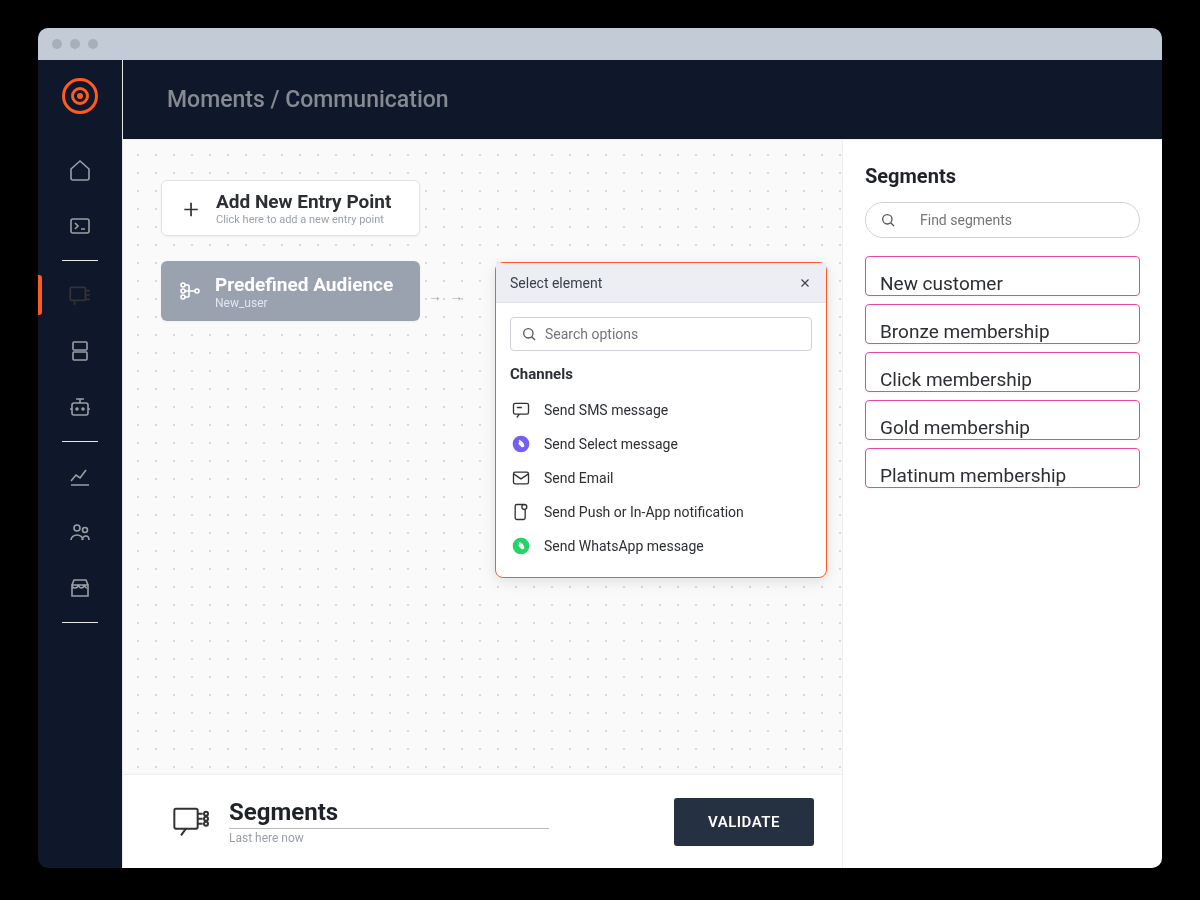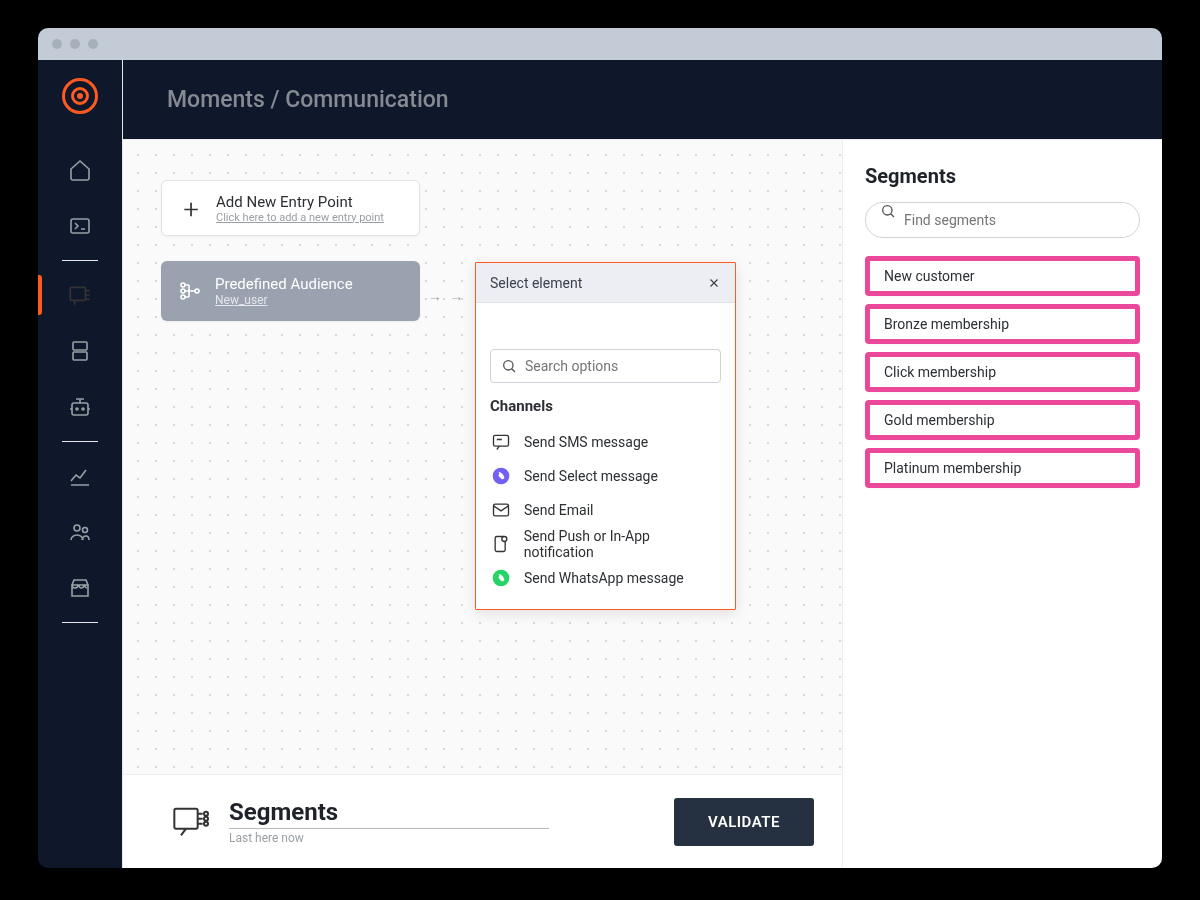--- a/index.html
+++ b/index.html
@@ -18,41 +18,41 @@
   .nav-sep { width: 36px; height:1px; background:#e8e8e8; margin: 6px 0;}
   .main { flex:1; display:flex; flex-direction:column; position:relative; }
   .header { height: 80px; display:flex; align-items:center; padding-left: 44px; border-bottom:1px solid #eee; }
   .breadcrumb { font-size: 23px; font-weight:500; color:#868b93; }
   .workspace { flex:1; display:flex; }
   .canvas { flex:1; position:relative; background:#fafafb; background-image: radial-gradient(#d5d7db 1px, transparent 1px); background-size: 18px 18px; background-position: 6px 6px; }
   .card { position:absolute; background:#fff; border:1px solid #e1e3e6; border-radius:6px; box-shadow:0 1px 3px rgba(0,0,0,0.05); display:flex; align-items:center; padding:12px 16px; gap:14px; }
   .card.entry { left:38px; top:40px; width:259px; height:56px; cursor:pointer;}
   .card .plus { font-size:26px; color:#333; font-weight:300; width:24px; text-align:center;}
   .card .ct { display:flex; flex-direction:column; }
-  .card .ct .t  { font-size:15px; font-weight:400; color:#2c2f33; }
-  .card .ct .s  { font-size:11px; color:#9aa0a6;text-decoration:underline; }
+  .card .ct .t  { font-size:19px; font-weight:700; color:#2c2f33; }
+  .card .ct .s  { font-size:11px; color:#9aa0a6; }
   .card.audience { left:38px; top:121px; width:259px; height:60px; background:#9ba2af; border:none; color:#fff; cursor:pointer;}
   .card.audience .ct .t { color:#fff; }
   .card.audience .ct .s { color:#e3e6eb; font-size:12px;}
   .flow-icon { color:#fff; }
   .arrow { position:absolute; left:305px; top:148px; color:#9aa0a6; font-size:14px; letter-spacing:2px; }
-  .popup { position:absolute; left:352px; top:122px; width:261px; background:#fff; border:1px solid #ff5a1f; border-radius:1px; box-shadow:0 4px 14px rgba(0,0,0,0.1); }
+  .popup { position:absolute; left:372px; top:122px; width:332px; background:#fff; border:1px solid #ff5a1f; border-radius:8px; box-shadow:0 4px 14px rgba(0,0,0,0.1); }
   .popup-hd { height:40px; background:#eceef4; display:flex; align-items:center; justify-content:space-between; padding:0 14px; font-size:14px; color:#3c404a; border-bottom:1px solid #e0e2e8;}
   .popup-hd .x { cursor:pointer; color:#3c404a; }
-  .popup-body { padding:14px;margin-top:32px; }
+  .popup-body { padding:14px; }
   .popup-search { height:34px; border:1px solid #cfd2d8; border-radius:4px; display:flex; align-items:center; padding:0 10px; gap:8px; color:#555; margin-bottom:14px;}
   .popup-search input { border:none; outline:none; flex:1; font-size:14px; }
   .sect-title { font-size:15px; font-weight:700; color:#2c2f33; margin-bottom:10px;}
   .ch { display:flex; align-items:center; gap:12px; height:34px; font-size:14px; color:#2c2f33; cursor:pointer; }
   .ch .ic { width:22px; height:22px; display:flex; align-items:center; justify-content:center; }
   .right { width:320px; border-left:1px solid #eee; padding:24px 22px 0 22px; background:#fff;}
   .right h2 { font-size:20px; font-weight:700; color:#1f2329; margin-bottom:14px;}
-  .seg-search { height:36px; border:1px solid #cfd2d8; border-radius:18px; display:flex; padding:0 14px; gap:8px; margin-bottom:18px;}
+  .seg-search { height:36px; border:1px solid #cfd2d8; border-radius:18px; display:flex; align-items:center; padding:0 14px; gap:24px; margin-bottom:18px;}
   .seg-search input { border:none; outline:none; flex:1; font-size:14px; }
-  .seg-item { height:40px; border:5px solid #ec4899; border-radius:4px; display:flex; align-items:center; padding:0 14px; font-size:14px; color:#2c2f33; margin-bottom:8px; cursor:pointer; box-shadow:0 1px 2px rgba(0,0,0,0.03);}
+  .seg-item { height:40px; border:1px solid #ec4899; border-radius:4px; display:flex; align-items:flex-end; padding:0 14px; font-size:19px; color:#2c2f33; margin-bottom:8px; cursor:pointer; box-shadow:0 1px 2px rgba(0,0,0,0.03);}
   .footer { position:absolute; left:0; right:0; bottom:0; height:94px; background:#fff; border-top:1px solid #eee; display:flex; align-items:center; padding:0 28px 0 48px;}
   .footer-left { display:flex; align-items:center; gap:18px; flex:1;}
   .footer-title-wrap { border-bottom:1px solid #bbb; padding-bottom:2px; min-width:320px;}
   .footer-title { font-size:24px; font-weight:700; color:#1f2329; }
   .footer-sub { font-size:12px; color:#9aa0a6; margin-top:2px;}
   .validate { background:#253041; color:#fff; height:48px; padding:0 34px; border:none; border-radius:3px; font-size:15px; font-weight:600; letter-spacing:0.5px; cursor:pointer;}
   svg { display:block; }
 </style>
 </head>
 <body>

